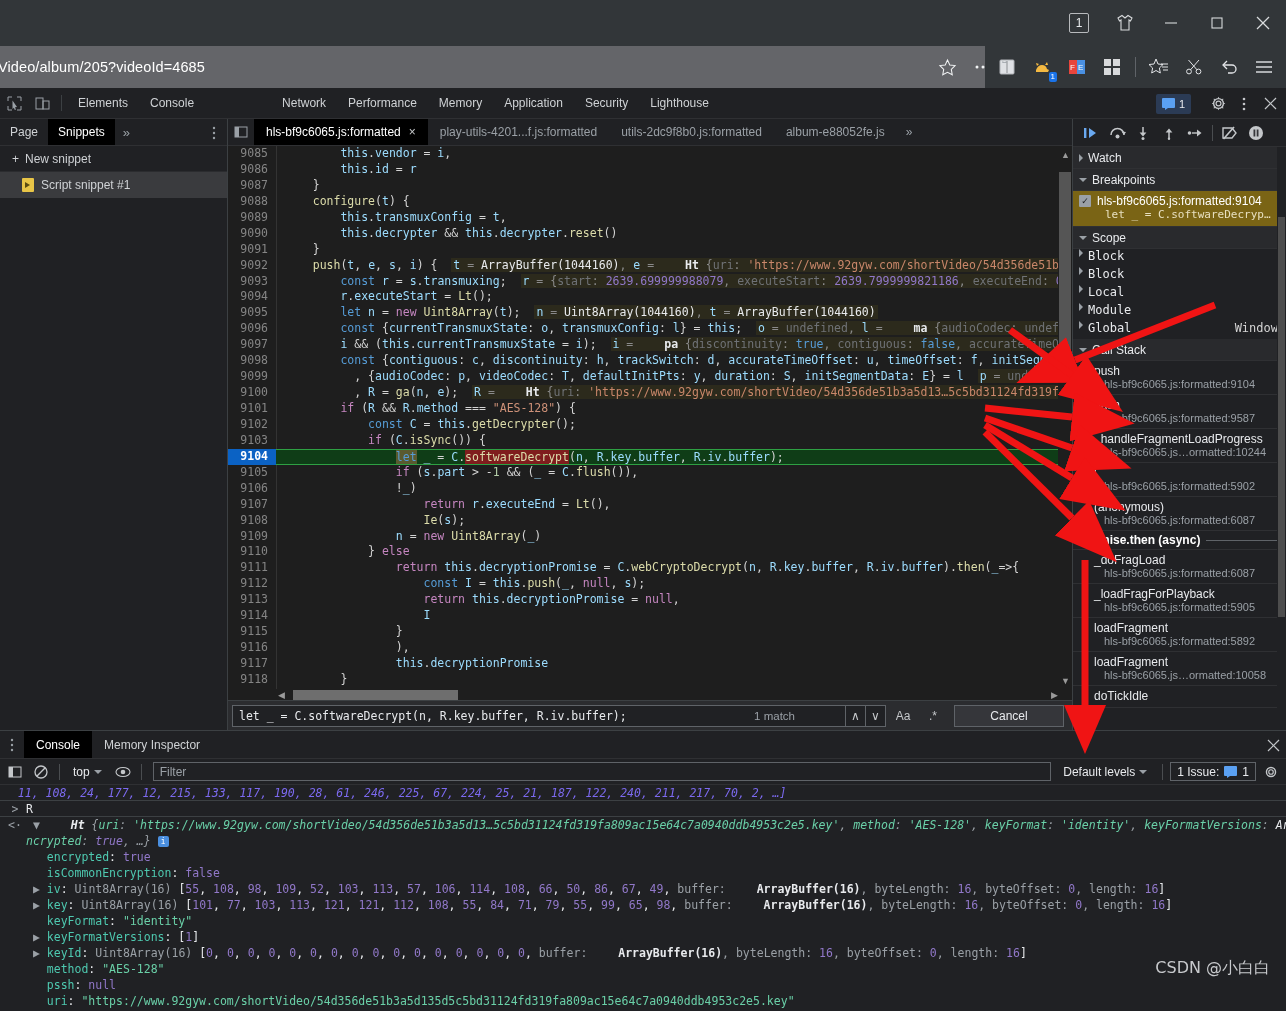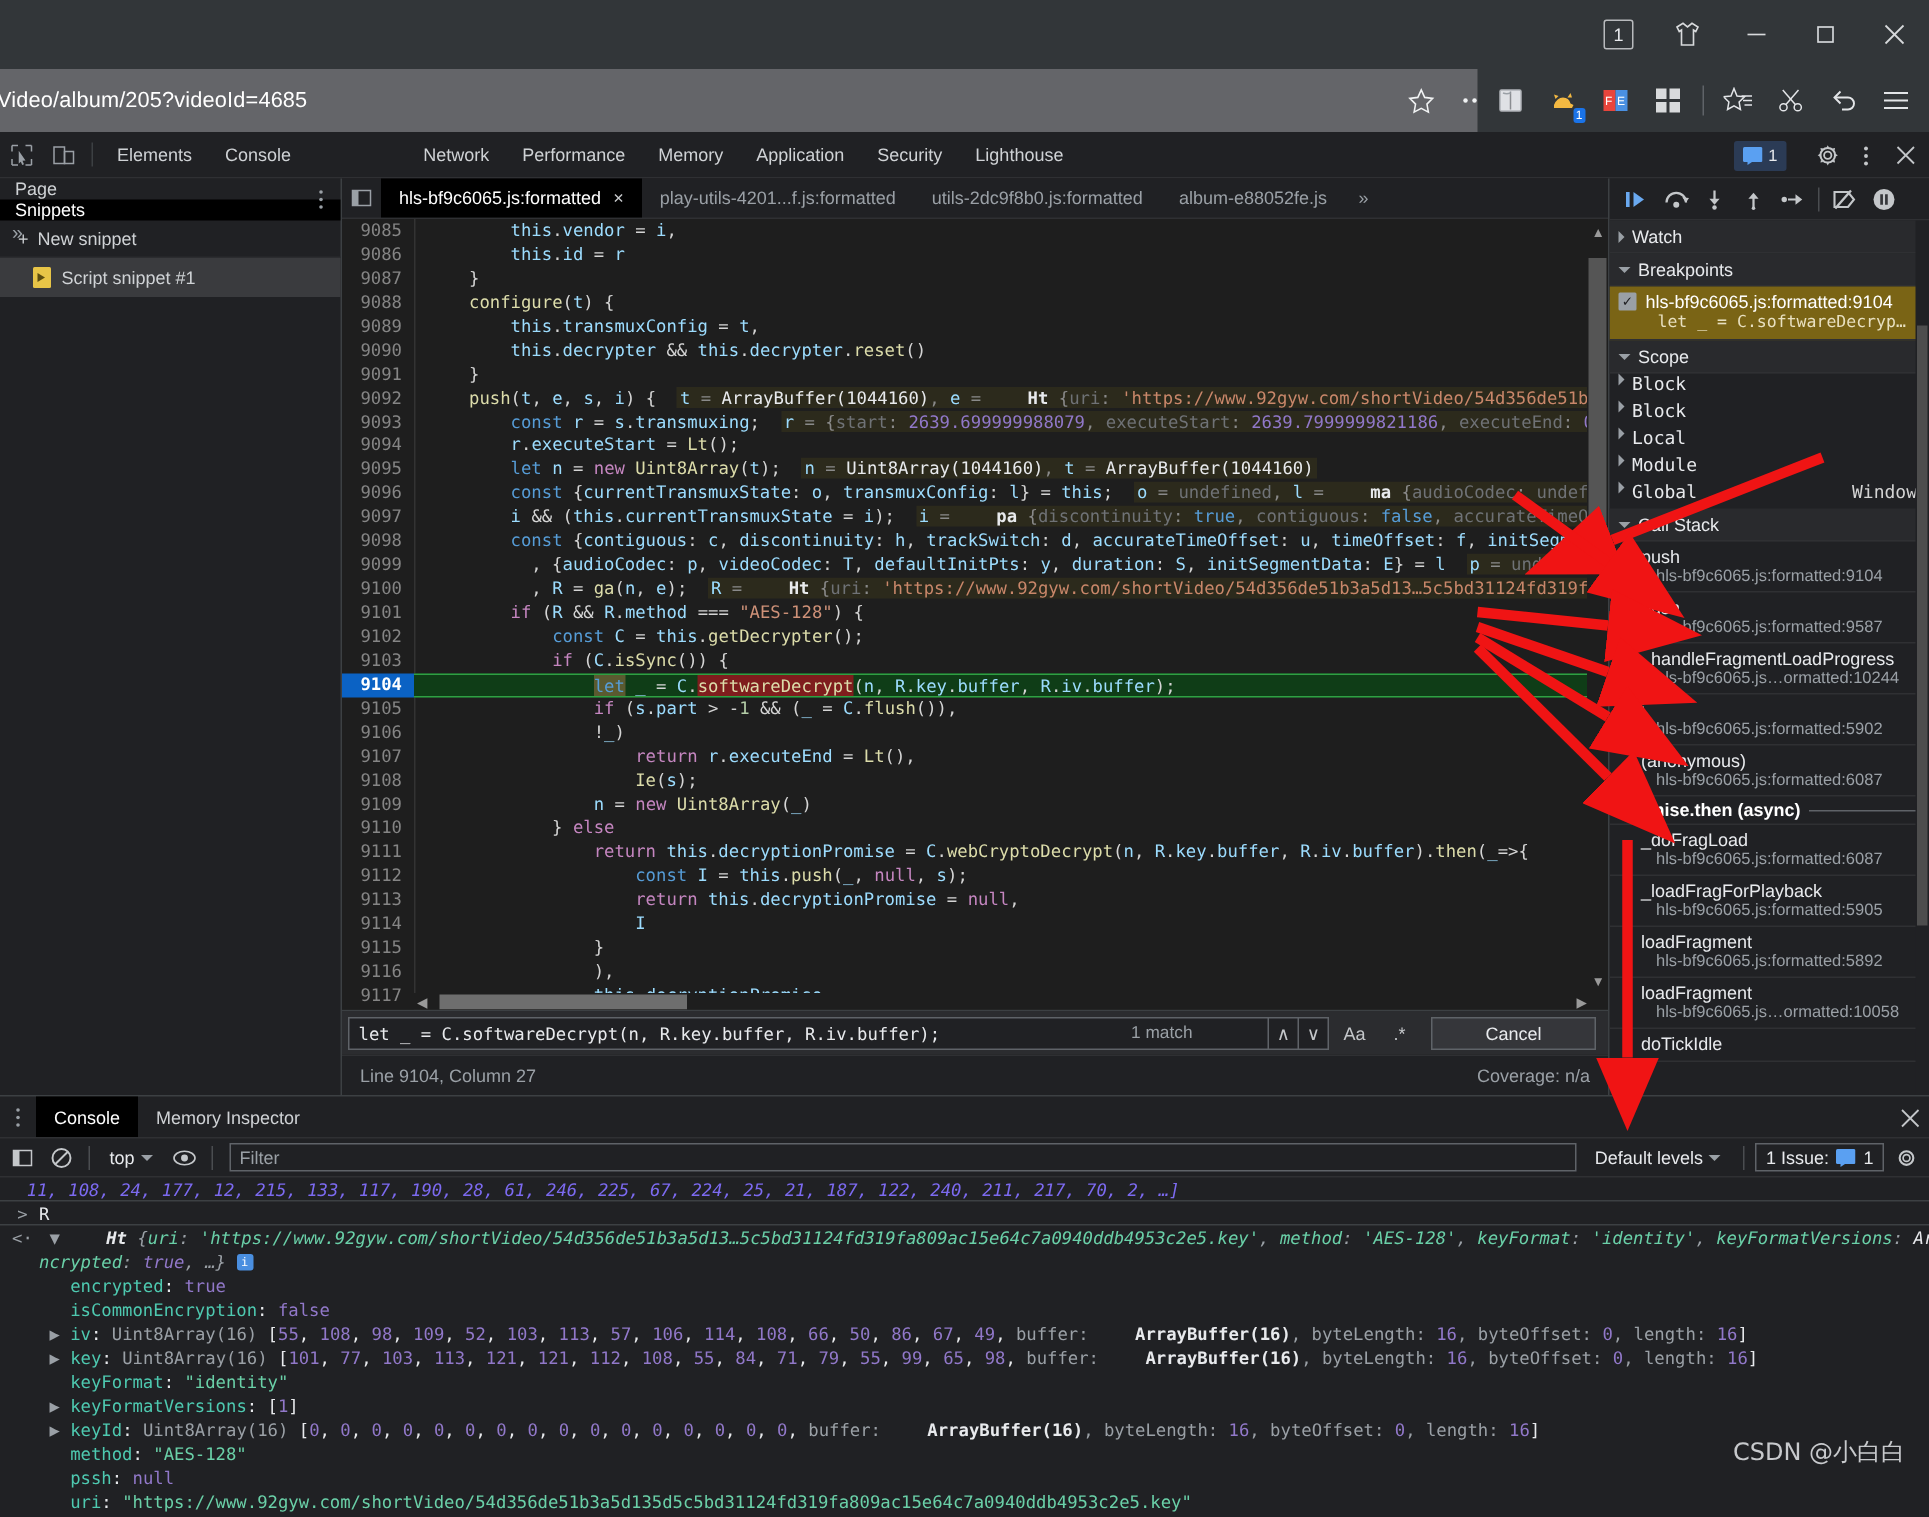--- a/index.html
+++ b/index.html
@@ -79,21 +79,21 @@
     background: #2b3b55; color: #e8eaed; font-size: 11px; height: 20px; display: flex;
     align-items: center; gap: 4px; padding: 0 6px; border-radius: 2px;
   }
   .dt-icon-btn { width: 24px; height: 24px; display:flex; align-items:center; justify-content:center; color:#c4c7ca; }
 
   
   .sources {
     position: absolute; left: 0; top: 119px; width: 1286px; height: 611px; display: flex;
   }
   .nav-pane { width: 228px; background: #202124; border-right: 1px solid #3c4043; display: flex; flex-direction: column; }
-  .nav-tabs { height: 27px; display: flex; align-items: stretch; border-bottom: 1px solid #2f3033; position: relative; flex-direction: column; }
+  .nav-tabs { height: 27px; display: flex; align-items: stretch; border-bottom: 1px solid #2f3033; position: relative; }
   .nav-tab { padding: 0 10px; display: flex; align-items: center; color: #cfd2d5; font-size: 12px; }
   .nav-tab.active { background: #000; color: #fff; }
   .nav-more { padding: 0 8px; display: flex; align-items: center; color: #9aa0a6; font-size: 13px; }
   .nav-kebab { position: absolute; right: 4px; top: 0; height: 27px; display: flex; align-items: center; color: #9aa0a6; width: 18px; justify-content: center; }
   .nav-new { height: 26px; display: flex; align-items: center; gap: 6px; padding-left: 12px; color: #cfd2d5; font-size: 12px; border-bottom: 1px solid #2b2c2f;}
   .nav-item { height: 26px; display: flex; align-items: center; gap: 7px; padding-left: 22px; color: #cfd2d5; font-size: 12px; background: #3a3b3e; }
   .snippet-ico {
     width: 12px; height: 14px; background: #e8c547; border-radius: 1px; position: relative;
     display: inline-block;
   }
@@ -486,24 +486,20 @@
           <span>let _ = C.softwareDecrypt(n, R.key.buffer, R.iv.buffer);</span>
           <span class="search-matches">1 match</span>
         </div>
         <div class="sb-btn">∧</div>
         <div class="sb-btn">∨</div>
         <div class="sb-toggle">Aa</div>
         <div class="sb-toggle">.*</div>
         <div class="sb-cancel">Cancel</div>
       </div>
 
-      <div class="status-bar">
-        <span>Line 9104, Column 27</span>
-        <span>Coverage: n/a</span>
-      </div>
     </div>
 
     <div class="dbg-pane">
       <div class="dbg-toolbar">
         <div class="dbg-tb-btn">
           <svg width="16" height="14" viewBox="0 0 16 14">
               <rect x="1" y="2" width="2.4" height="10" fill="#6aa9f0"></rect>
               <path d="M6 2 L13 7 L6 12 Z" fill="#6aa9f0"></path>
             </svg>
         </div>

